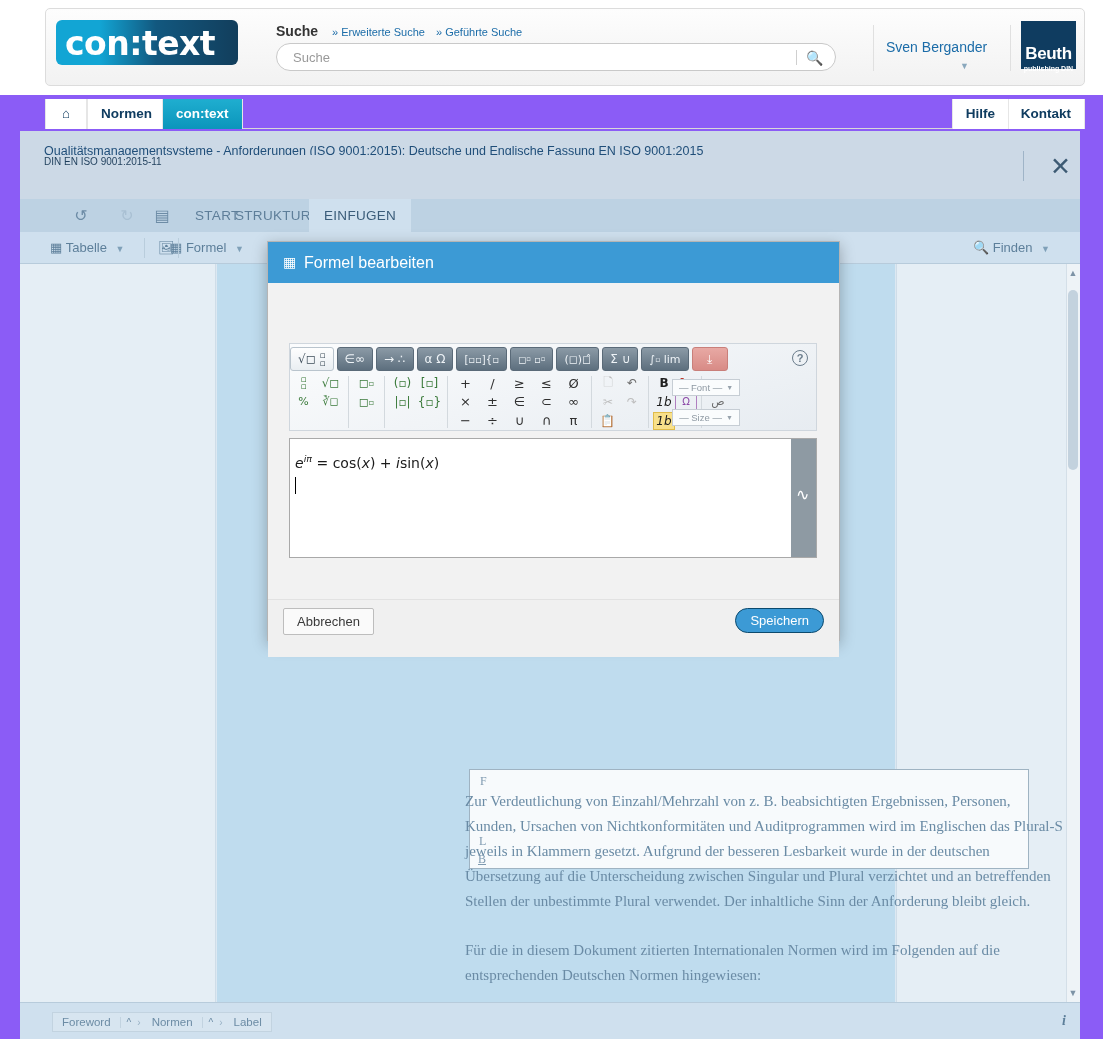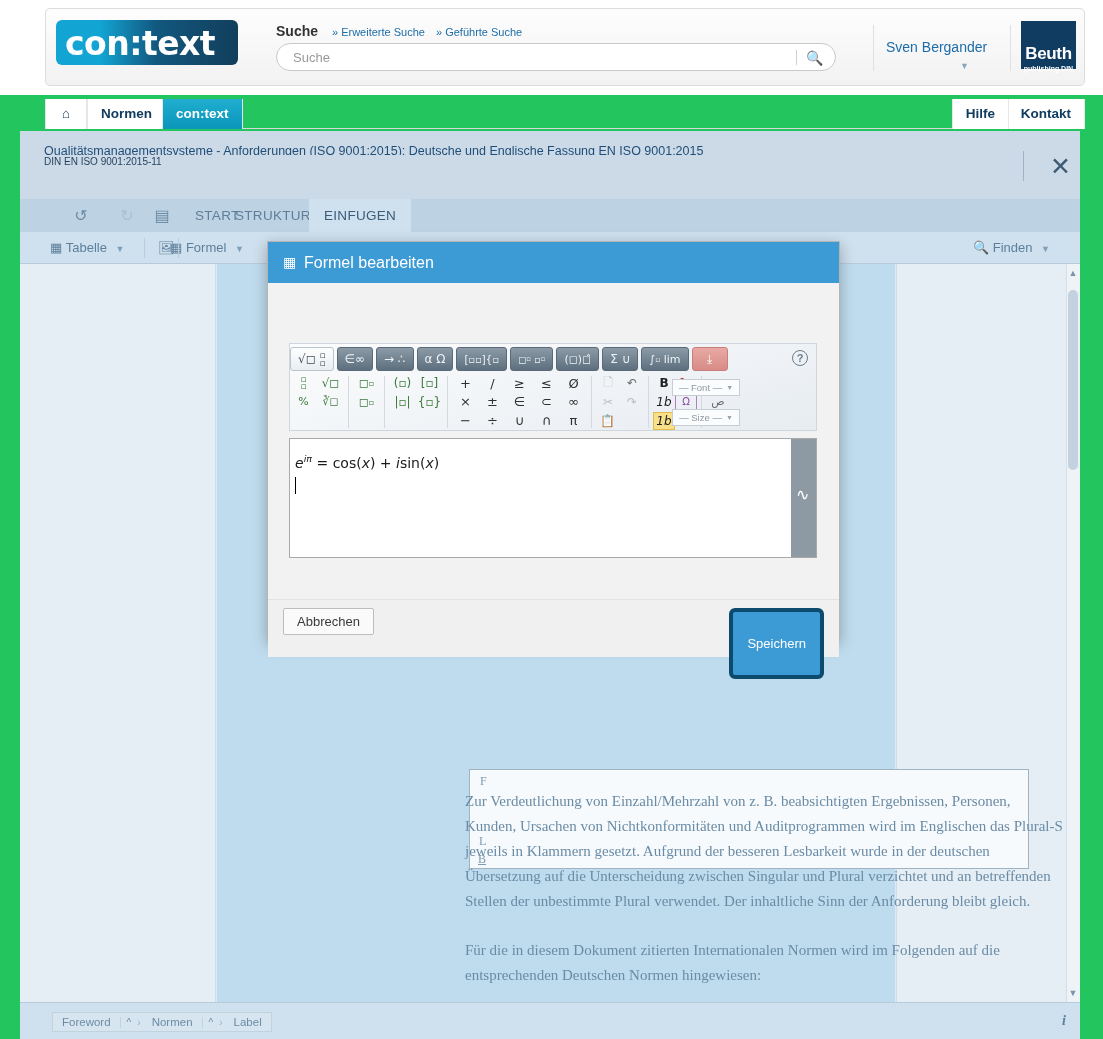--- a/index.html
+++ b/index.html
@@ -8,21 +8,21 @@
     width: 1103px; height: 1039px;
     overflow: hidden;
     font-family: "Liberation Sans", sans-serif;
     background: #ffffff;
   }
 
   
   #page {
     position: relative;
     width: 1103px; height: 1039px;
-    background: #22c55e;
+    background: #8b5cf6;
   }
 
   
   .site-top {
     position: absolute; left: 0; top: 0;
     width: 1103px; height: 95px;
     background: #ffffff;
   }
   .header-card {
     position: absolute; left: 45px; top: 8px;
@@ -318,22 +318,22 @@
   }
   .btn-cancel {
     position: absolute; left: 15px; top: 8px;
     padding: 5px 13px;
     background: #fafafa; border: 1px solid #bdbdbd; border-radius: 2px;
     font-size: 13px; color: #3a3a3a; cursor: pointer;
     font-family: "Liberation Sans", sans-serif;
   }
   .btn-save {
     position: absolute; right: 15px; top: 8px;
-    padding: 24px 14px;
-    background: #3c9ad5; border: 4px solid #0c4a6e; border-radius: 6px;
+    padding: 4px 14px;
+    background: #3c9ad5; border: 1px solid #0c4a6e; border-radius: 14px;
     font-size: 13px; color: #fff; cursor: pointer;
     font-family: "Liberation Sans", sans-serif;
   }
 
   
   .eq-toolbar {
     position: absolute; left: 21px; top: 60px;
     width: 528px; height: 88px;
     background: linear-gradient(165deg, #fbfcfd 0%, #f1f4f7 50%, #e7ecf1 100%);
     border: 1px solid #cfd6dd;

